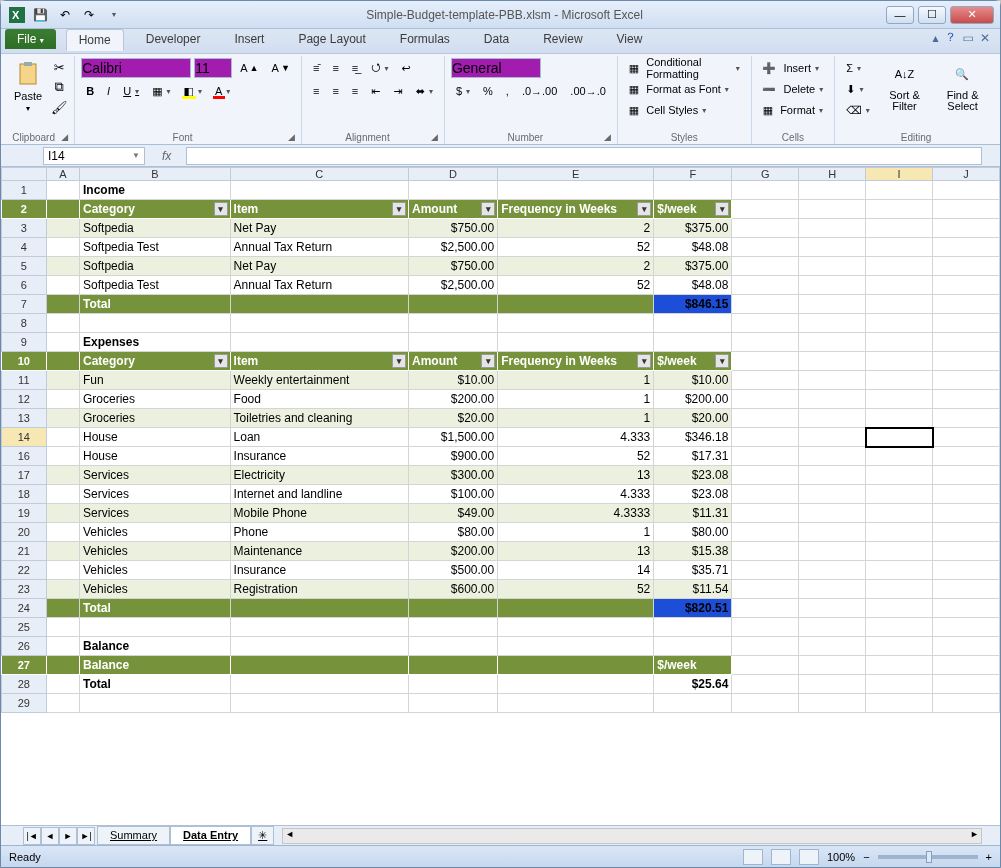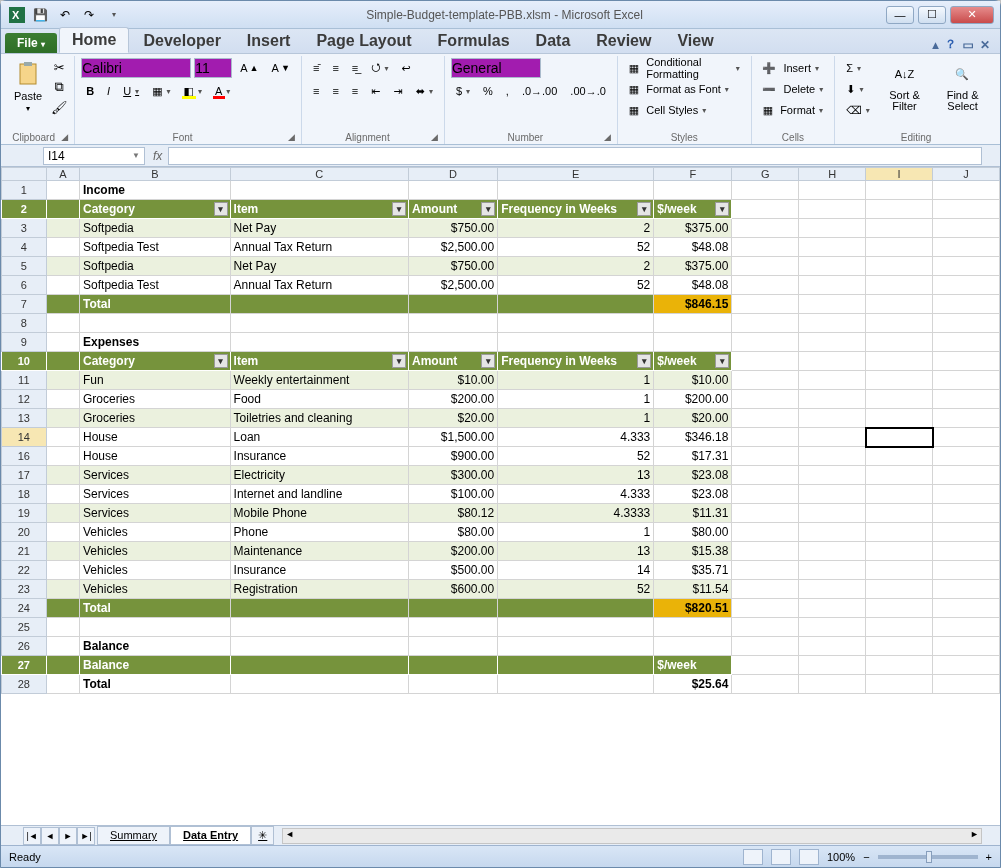--- a/index.html
+++ b/index.html
@@ -9,24 +9,24 @@
 .window { width: 1001px; height: 868px; background: #dce6f4; border: 1px solid #6b8aab; border-radius: 6px 6px 0 0; display: flex; flex-direction: column; }
 .titlebar { height: 28px; background: linear-gradient(#e6eefb, #cfdff2); display: flex; align-items: center; padding: 0 6px; border-bottom: 1px solid #a9bfd6; }
 .titlebar .qat { display: flex; gap: 4px; align-items: center; }
 .titlebar .qat .qatbtn { width: 20px; height: 20px; display: flex; align-items: center; justify-content: center; font-size: 12px; cursor: pointer; }
 .titlebar .title { flex: 1; text-align: center; font-size: 12px; color: #555; }
 .titlebar .winbtns { display: flex; gap: 4px; }
 .winbtn { width: 28px; height: 18px; background: linear-gradient(#f5f9fe, #d0dff0); border: 1px solid #8fa8c4; border-radius: 3px; display: flex; align-items: center; justify-content: center; font-size: 11px; cursor: pointer; }
 .winbtn.close { background: linear-gradient(#e68c8c, #c94b4b); color: #fff; width: 44px; }
 
 
-.tabs { height: 24px; display: flex; align-items: flex-end; padding: 0 4px; gap: 2px; background: linear-gradient(#dce6f4,#d2def0); font-weight: bold; }
+.tabs { height: 24px; display: flex; align-items: flex-start; padding: 0 4px; gap: 10px; background: linear-gradient(#dce6f4,#d2def0); }
 .filetab { background: #217346; color: #fff; padding: 3px 12px 3px 12px; font-size: 12px; border-radius: 3px 3px 0 0; cursor: pointer; }
 .file2010 { background: linear-gradient(#3b7d32,#2e6e27); }
-.tab { padding: 3px 12px; font-size: 16px; color: #3b3b3b; cursor: pointer; }
+.tab { padding: 3px 12px; font-size: 12px; color: #3b3b3b; cursor: pointer; }
 .tab.active { background: #f1f5fb; border: 1px solid #b7c6d9; border-bottom: 1px solid #f1f5fb; border-radius: 3px 3px 0 0; }
 .tabspacer { flex: 1; }
 .helpicons { display: flex; gap: 6px; padding-right: 6px; align-items: center; font-size: 12px; color: #4a6b9a; }
 .helpicons span { cursor: pointer; }
 
 
 .ribbon { background: #f1f5fb; border-top: 1px solid #b7c6d9; border-bottom: 1px solid #a9bfd6; height: 92px; display: flex; padding: 2px 3px 0 3px; }
 .group { border-right: 1px solid #ccd9ea; padding: 2px 6px 1px 6px; display: flex; flex-direction: column; justify-content: space-between; }
 .group-label { font-size: 10px; color: #6a6a6a; text-align: center; padding-top: 2px; }
 .group-top { display: flex; gap: 4px; align-items: start; }
@@ -34,41 +34,41 @@
 .vbtn .icon { width: 28px; height: 28px; display: flex; align-items: center; justify-content: center; }
 .sicon { width: 18px; height: 18px; display: flex; align-items: center; justify-content: center; font-size: 13px; cursor: pointer; }
 .row { display: flex; align-items: center; gap: 3px; }
 .col { display: flex; flex-direction: column; gap: 2px; }
 .fontcombo { height: 20px; font-size: 14px; border: 1px solid #abc; background: #a21caf; }
 .rbtn { height: 20px; padding: 0 4px; border: 1px solid transparent; display: flex; align-items: center; gap: 2px; font-size: 11px; cursor: pointer; }
 .dropdown-arrow::after { content: "▾"; font-size: 8px; margin-left: 2px; color: #555; }
 .dlaunch { font-size: 9px; color: #6a6a6a; float: right; margin-left: 4px; }
 
 
-.fbar { height: 22px; background: #e7eef7; border-bottom: 1px solid #b0c0d4; display: flex; align-items: center; font-size: 12px; }
+.fbar { height: 22px; background: #e7eef7; border-bottom: 1px solid #b0c0d4; display: flex; align-items: center; font-size: 12px; gap: 9px; }
 .namebox { width: 102px; border: 1px solid #b0c0d4; background: #fff; height: 18px; margin: 0 2px 0 42px; padding: 0 4px; display: flex; align-items: center; justify-content: space-between; }
 .fx { margin: 0 6px; font-style: italic; color: #666; }
 .formulainput { flex: 1; height: 18px; border: 1px solid #b0c0d4; background: #fff; margin-right: 18px; }
 
 
 .gridwrap { flex: 1; background: #fff; position: relative; display: flex; flex-direction: column; overflow: hidden; }
 table.sheet { border-collapse: collapse; table-layout: fixed; }
 .colhead th, .rowhead { background: #e7eef7; font-weight: normal; font-size: 11px; color: #333; border: 1px solid #c2ccd8; text-align: center; cursor: pointer; }
 .colhead th.sel { background: #f7e7b3; }
 .rowhead { width: 40px; }
 .rowhead.sel { background: #f7e7b3; }
 td.cell { border: 1px solid #d4d4d4; font-size: 12px; padding: 1px 3px 1px 3px; height: 19px; white-space: nowrap; overflow: hidden; }
 td.num { text-align: right; }
 td.bold { font-weight: bold; }
 .hdrrow td { background: #76933c; color: #fff; font-weight: bold; border: 1px solid #fff; position: relative; }
 .hdrrow td .fbtn { position: absolute; right: 2px; top: 2px; width: 14px; height: 14px; background: #e5e5e5; border: 1px solid #9a9a9a; color: #333; font-size: 9px; display: flex; align-items: center; justify-content: center; cursor: pointer; }
 .band0 td.cell { background: #ebf1de; }
 .band1 td.cell { background: #ffffff; }
 .totalrow td.cell { background: #76933c; color: #fff; font-weight: bold; }
-.totalrow td.cell.val { color: #000; background: #eab308; }
+.totalrow td.cell.val { color: #000; background: #1d4ed8; }
 .selected-cell { outline: 2px solid #000; outline-offset: -1px; }
 
 
 .sheetbar { height: 20px; background: #e7eef7; border-top: 1px solid #b0c0d4; display: flex; align-items: center; font-size: 11px; }
 .sheetbar .nav { display: flex; gap: 0; margin-left: 22px;}
 .sheetbar .nav span { width: 18px; text-align: center; border: 1px solid #b0c0d4; cursor: pointer; background: #eef3fa; font-size: 9px; height: 18px; line-height: 16px;}
 .sheetbar .tabss { display: flex; margin-left: 2px; text-decoration: underline; }
 .sheetbar .stab { padding: 2px 12px; background: #eef3fa; border: 1px solid #b0c0d4; cursor: pointer; }
 .sheetbar .stab.active { background: #fff; font-weight: bold; }
 .hscroll-placeholder { flex: 1; margin: 0 18px 0 8px; height: 16px; background: #eaeaea; border: 1px solid #c5c5c5; position: relative; }
@@ -500,21 +500,21 @@
             <td class="cell " style="background:#fff"></td>
             <td class="cell " style="background:#fff"></td>
             <td class="cell " style="background:#fff"></td>
             <td class="cell " style="background:#fff"></td>
           </tr>
           <tr class="band0">
             <td class="rowhead ">19</td>
             <td class="cell"></td>
             <td class="cell">Services</td>
             <td class="cell">Mobile Phone</td>
-            <td class="cell num">$80.12</td>
+            <td class="cell num">$49.00</td>
             <td class="cell num">4.3333</td>
             <td class="cell num">$11.31</td>
             <td class="cell " style="background:#fff"></td>
             <td class="cell " style="background:#fff"></td>
             <td class="cell " style="background:#fff"></td>
             <td class="cell " style="background:#fff"></td>
           </tr>
           <tr class="band1">
             <td class="rowhead ">20</td>
             <td class="cell"></td>
@@ -624,20 +624,33 @@
             <td class="cell"></td>
             <td class="cell bold">Total</td>
             <td class="cell"></td>
             <td class="cell"></td>
             <td class="cell"></td>
             <td class="cell bold num">$25.64</td>
             <td class="cell"></td>
             <td class="cell"></td>
             <td class="cell"></td>
             <td class="cell"></td>
+          </tr>
+          <tr class="">
+            <td class="rowhead ">29</td>
+            <td class="cell"></td>
+            <td class="cell "></td>
+            <td class="cell "></td>
+            <td class="cell "></td>
+            <td class="cell "></td>
+            <td class="cell "></td>
+            <td class="cell "></td>
+            <td class="cell "></td>
+            <td class="cell "></td>
+            <td class="cell "></td>
           </tr>
         </tbody>
       </table>
   </div>
 
   <div class="sheetbar">
     <div class="nav">
       <span>|◄</span>
       <span>◄</span>
       <span>►</span>

